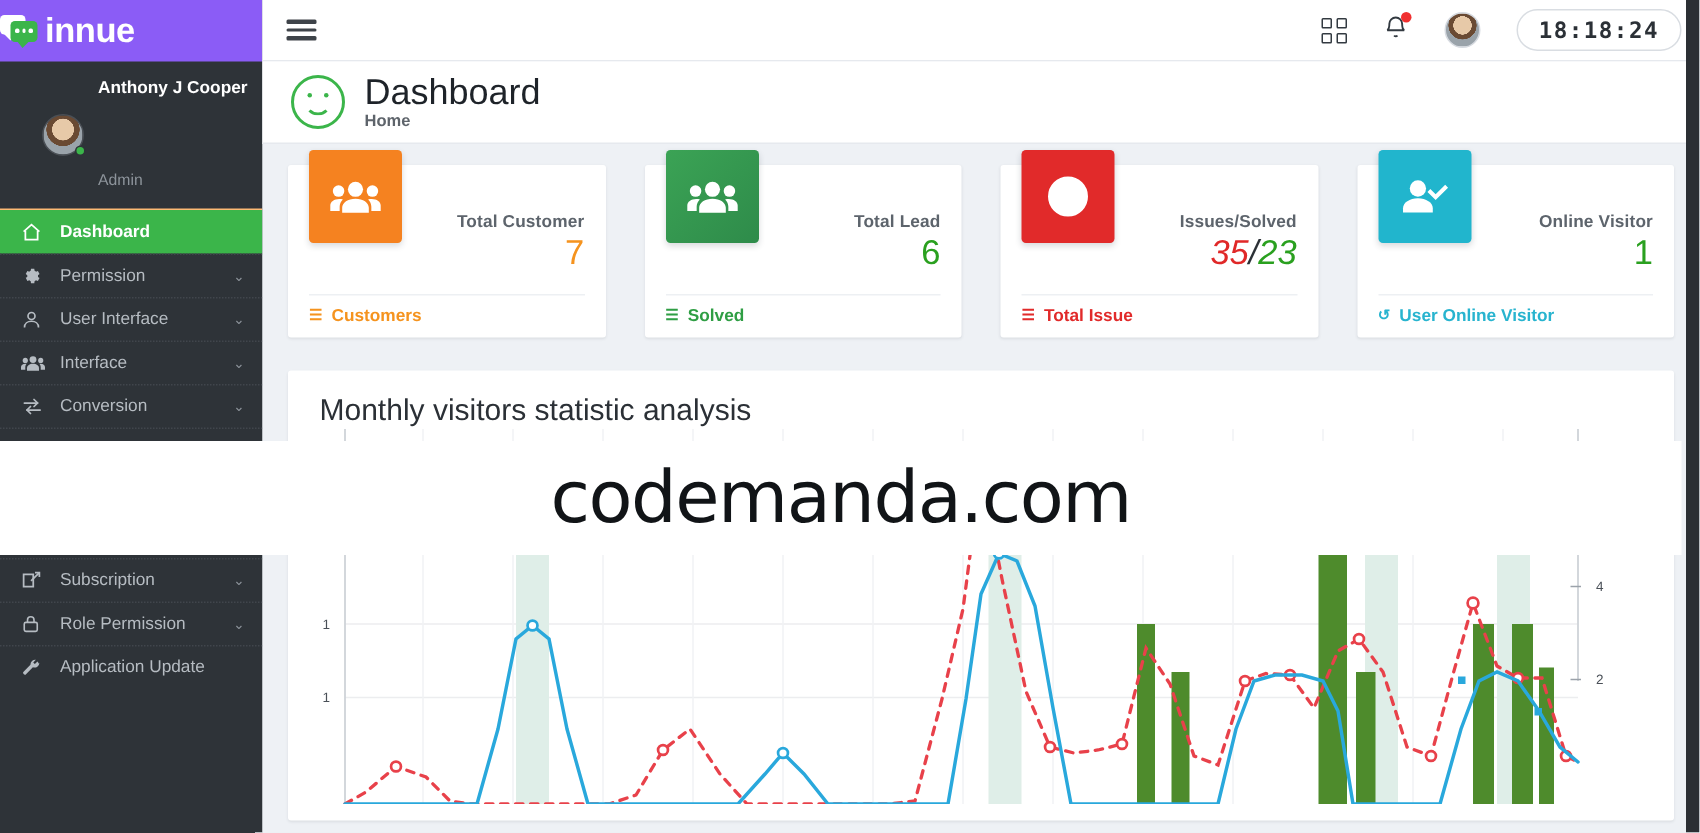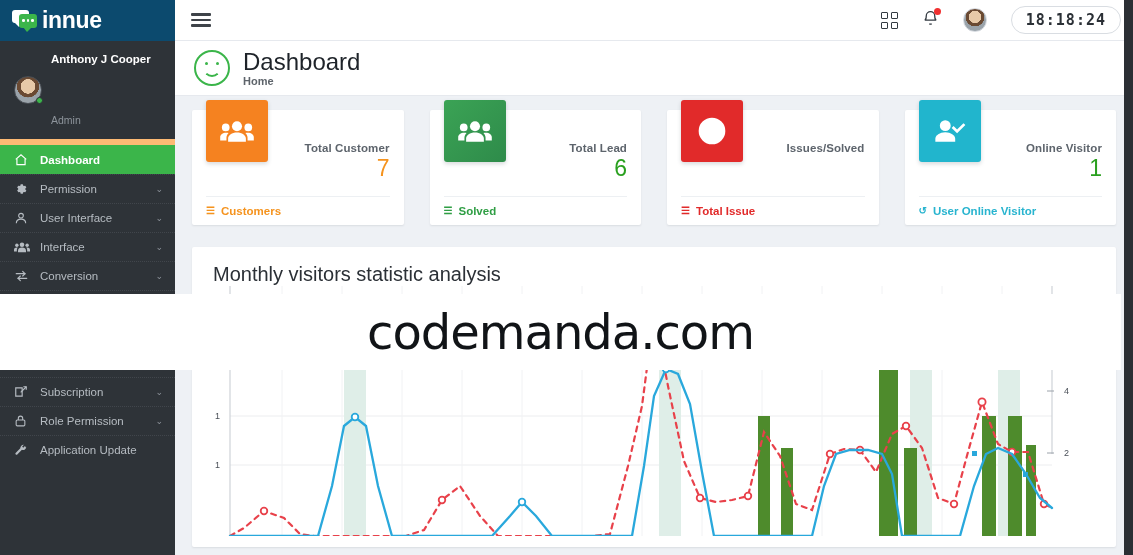--- a/index.html
+++ b/index.html
@@ -12,22 +12,22 @@
   .app { position: relative; width: 1133px; height: 555px; }
 
   
   .sidebar {
     position: absolute; left: 0; top: 0;
     width: 175px; height: 555px;
     background: #2e3338;
     overflow: hidden;
   }
   .logo-bar {
-    height: 41px; background: #0c4a6e;
-    display: flex; align-items: center; padding-left: 12px;
+    height: 41px; background: #8b5cf6;
+    display: flex; align-items: center; padding-left: 0;
   }
   .logo-mark { position: relative; width: 26px; height: 22px; margin-right: 4px; }
   .logo-bubble-back {
     position: absolute; left: 0; top: 0; width: 17px; height: 13px;
     background: #ffffff; border-radius: 3px;
   }
   .logo-bubble-back:after {
     content: ""; position: absolute; left: 2px; bottom: -4px;
     border-left: 5px solid transparent; border-right: 3px solid transparent;
     border-top: 5px solid #ffffff;
@@ -42,21 +42,22 @@
     border-left: 4px solid transparent; border-right: 5px solid transparent;
     border-top: 5px solid #3bb54a;
   }
   .logo-dots { display: flex; gap: 2px; }
   .logo-dots i { width: 2.5px; height: 2.5px; background: #fff; border-radius: 50%; display:block; }
   .logo-text { color: #fff; font-size: 23px; font-weight: 700; letter-spacing: -0.3px; }
 
   .profile {
     display: flex; align-items: center;
     padding: 11px 10px 12px 14px;
-    border-bottom: 6px solid #fdba74;
+    border-bottom: 1px solid #fdba74;
+    justify-content: flex-end;
   }
   .avatar-wrap { position: relative; width: 28px; height: 28px; margin-right: 9px; }
   .avatar {
     width: 28px; height: 28px; border-radius: 50%;
     background: radial-gradient(circle at 50% 36%, #e7c9a8 0 34%, #6a4a33 35% 52%, #9aa3aa 53% 100%);
     border: 1px solid #4a4f55;
   }
   .avatar-dot {
     position: absolute; right: -1px; bottom: 0px;
     width: 7px; height: 7px; border-radius: 50%;
@@ -453,20 +454,23 @@
 
         <div class="card">
           <div class="card-ico" style="background:#e12a2a">
             <svg width="32" height="32" viewBox="0 0 24 24" fill="none" stroke="#fff" stroke-width="2">
                 <circle cx="12" cy="12" r="9"></circle>
                 <path d="M12 10.5v6" stroke-linecap="round"></path>
                 <circle cx="12" cy="7.6" r="1.2" fill="#fff" stroke="none"></circle>
               </svg>
           </div>
           <div class="card-label">Issues/Solved</div>
+          <div class="card-value" style="font-style:italic">
+            <span style="color:#e02828">35</span><span style="color:#2b3036">/</span><span style="color:#2aa01f">23</span>
+          </div>
           <div class="card-foot" style="color:#e12a2a">
             <span class="foot-ico">☰</span>
             <span>Total Issue</span>
           </div>
         </div>
 
         <div class="card">
           <div class="card-ico" style="background:#21b5cd">
             <svg width="34" height="26" viewBox="0 0 28 22">
                 <circle cx="10" cy="6.5" r="4.6"></circle>

